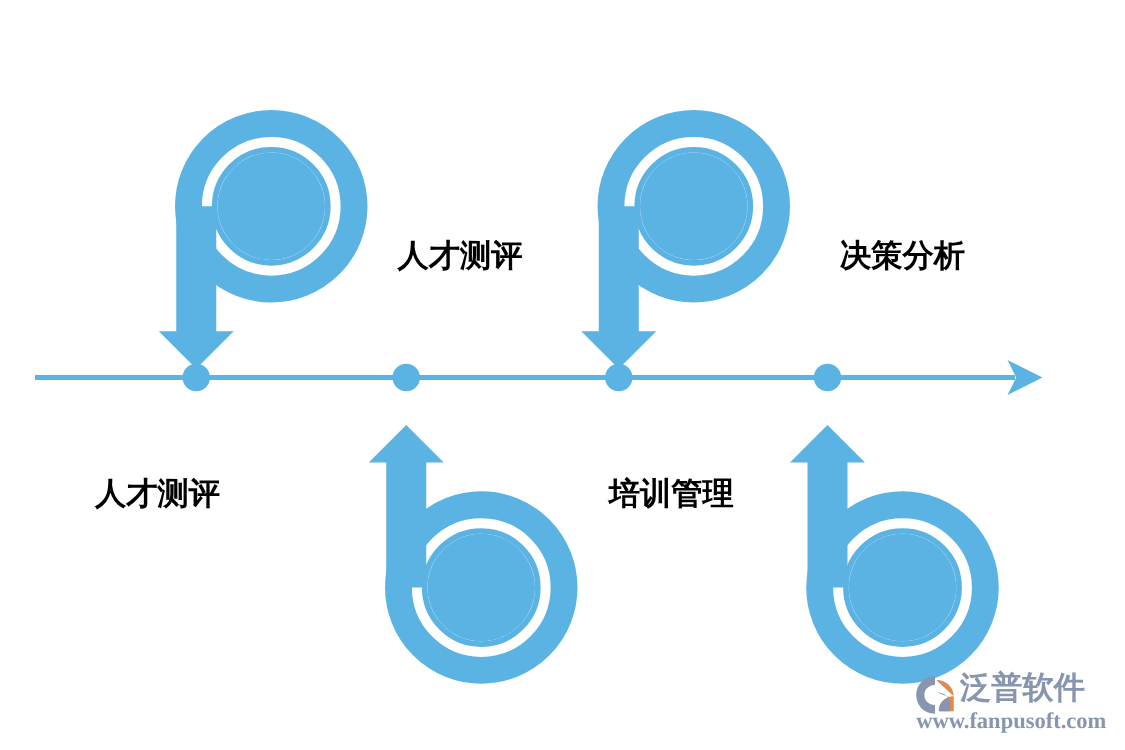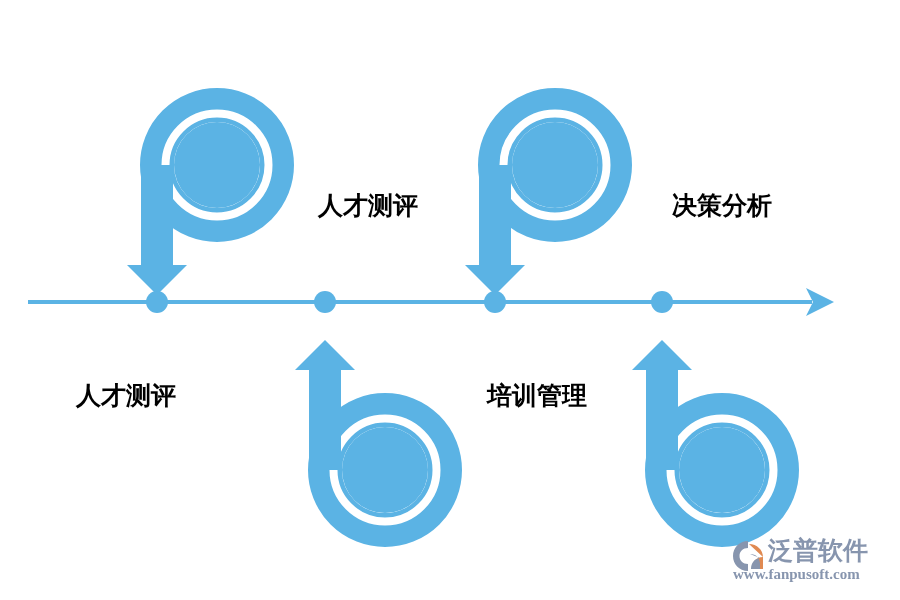--- a/index.html
+++ b/index.html
@@ -63,21 +63,21 @@
     line-height: 1.15;
     color: #8795ae;
     white-space: nowrap;
   }
   #watermark-url {
     position: absolute;
     left: 1px;
     top: 33px;
     font-family: "Liberation Serif", "DejaVu Serif", serif;
     font-weight: bold;
-    font-size: 15px;
+    font-size: 18px;
     line-height: 1;
     color: #8795ae;
     white-space: nowrap;
   }
 </style>
 </head>
 <body>
 
 <div id="canvas">
 

